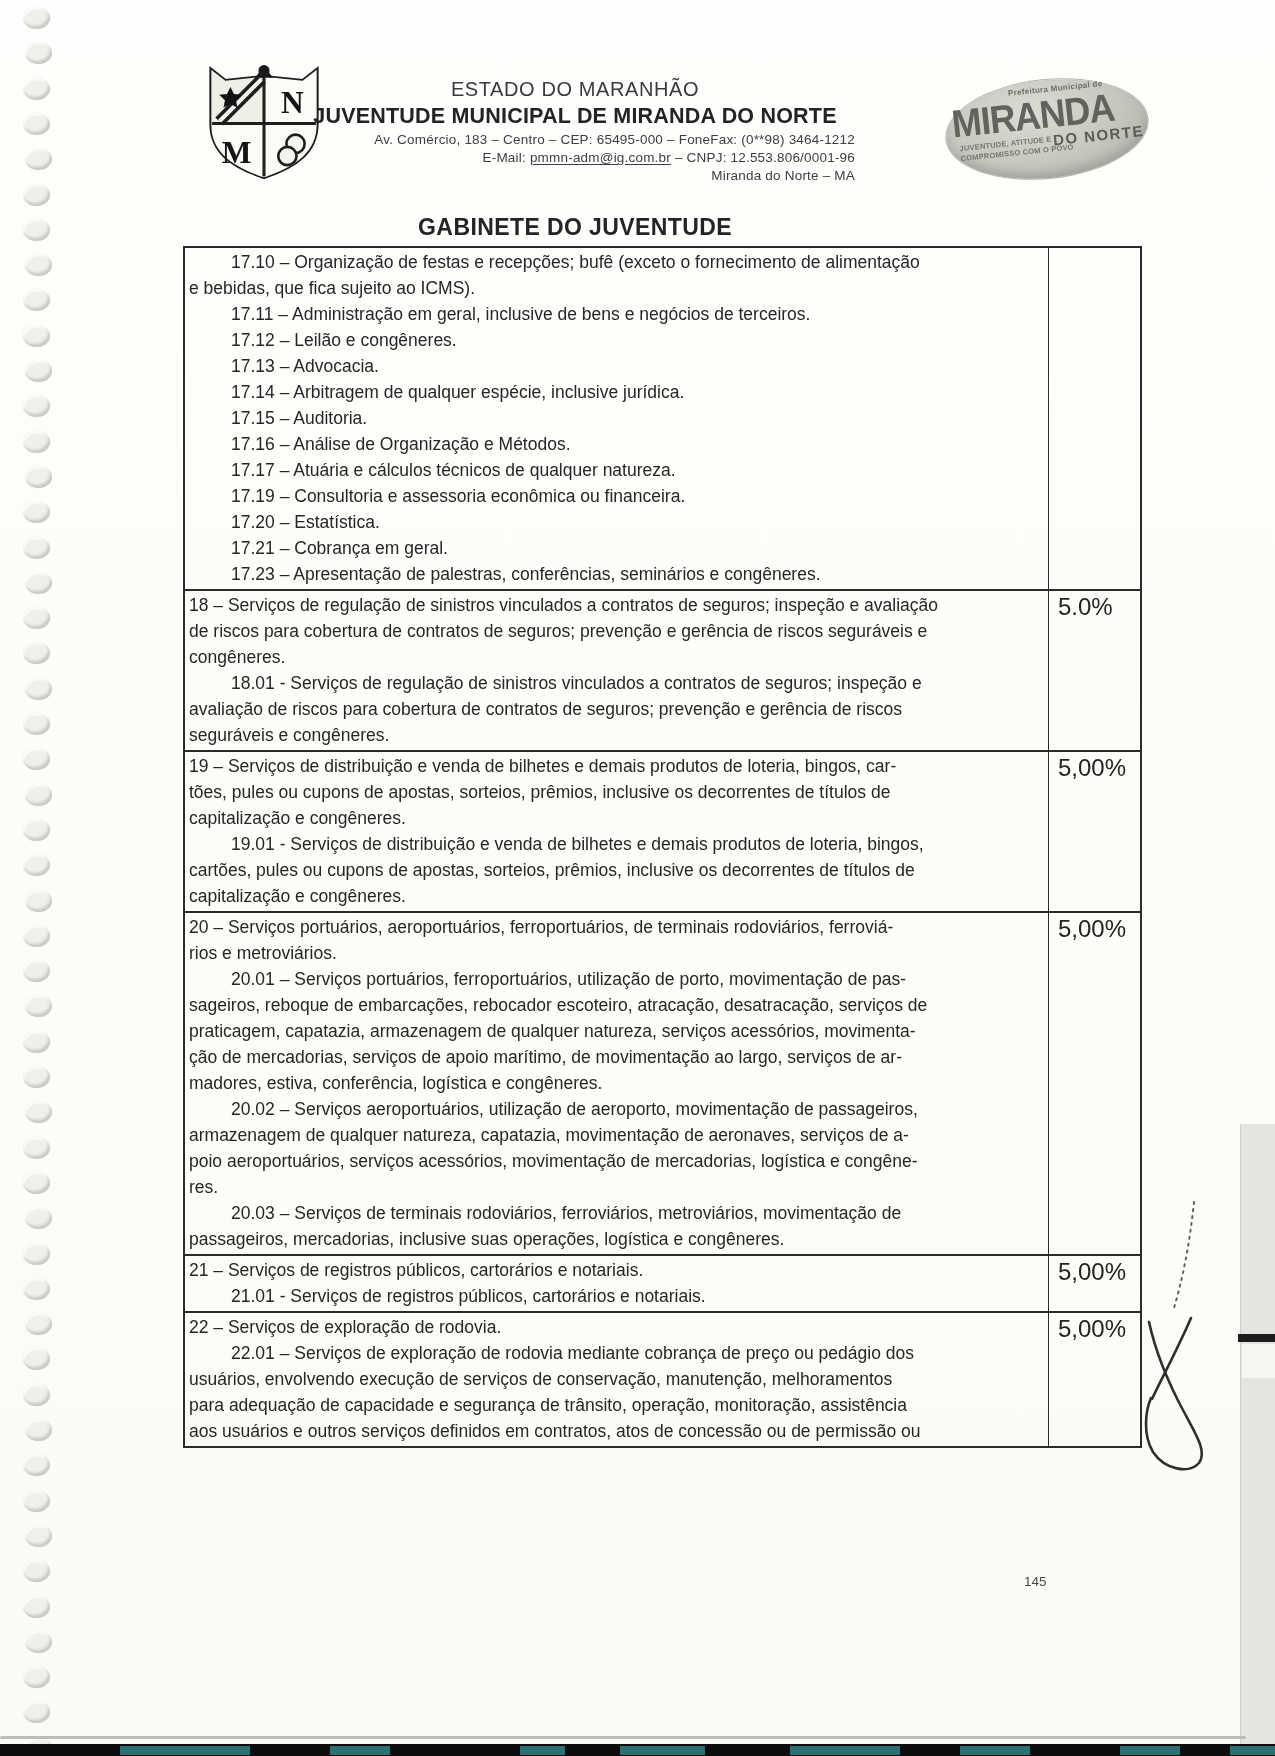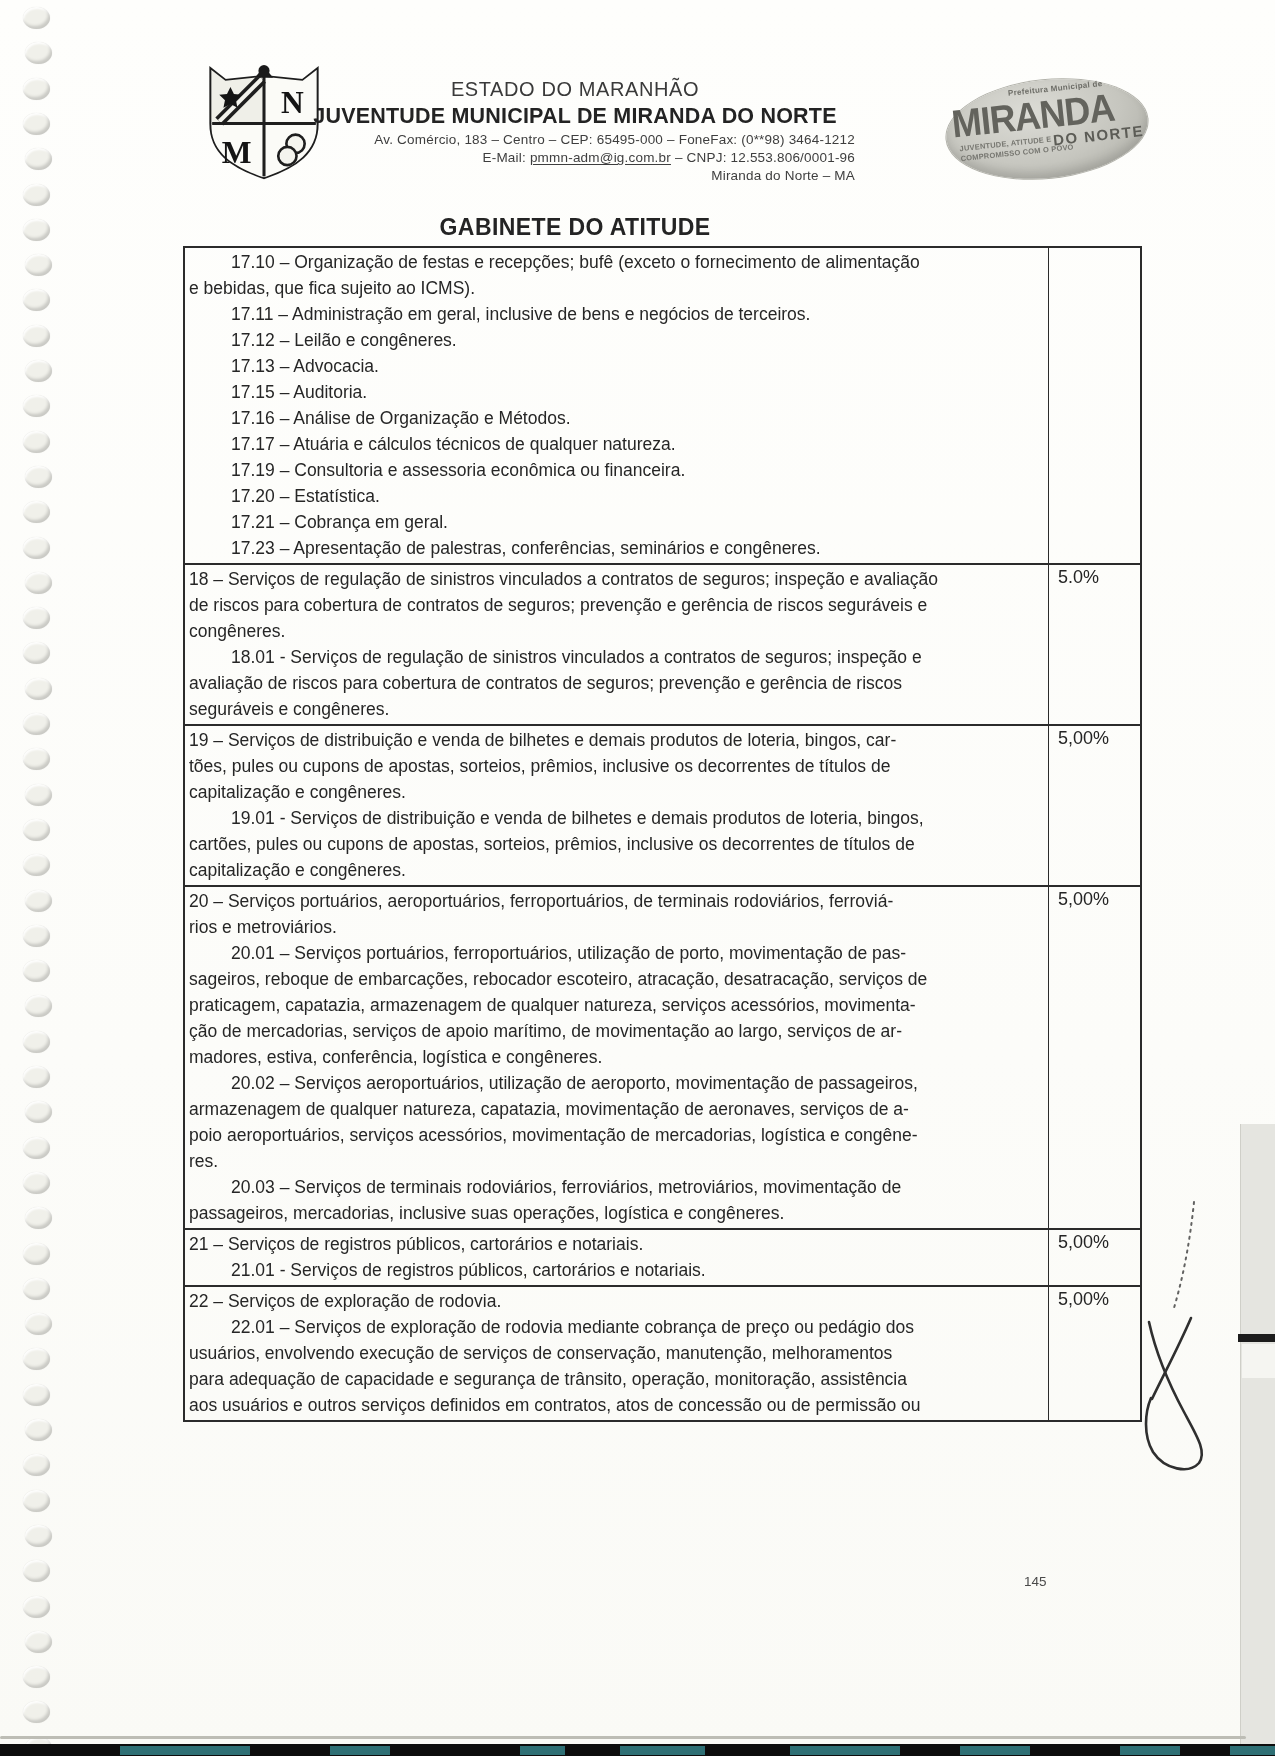--- a/index.html
+++ b/index.html
@@ -33,21 +33,21 @@
   .seal-s2{position:absolute;left:12px;top:65px;font-size:7.5px;font-weight:bold;color:#767670;white-space:nowrap;letter-spacing:.2px;}
   
   .doc-title{position:absolute;left:295px;top:214px;width:560px;text-align:center;
     font-size:23px;font-weight:bold;letter-spacing:.4px;color:#242424;}
   
   .service-table{position:absolute;left:183px;top:246px;width:959px;border:2px solid #2b2b2b;box-sizing:border-box;}
   .t-row{display:flex;border-top:2px solid #2b2b2b;}
   .t-row:first-child{border-top:none;}
   .t-desc{flex:1;padding:1px 6px 2px 4px;min-width:0;}
   .t-rate{width:92px;flex:0 0 92px;border-left:1.5px solid #2b2b2b;padding:2px 4px 2px 9px;
-    font-size:18px;color:#242424;box-sizing:border-box;}
+    font-size:24px;color:#242424;box-sizing:border-box;}
   .para{margin:0;font-size:17.5px;line-height:26px;white-space:pre-line;color:#262626;}
   .para.ind{text-indent:42px;}
   
   .footer-label{position:absolute;left:377px;top:1572px;width:520px;text-align:center;
     font-size:15.5px;letter-spacing:.5px;color:#353535;}
   .page-num{position:absolute;left:1024px;top:1574px;font-size:13.5px;color:#4a4a4a;}
   
   .sig-svg{position:absolute;left:0;top:0;width:1275px;height:1756px;pointer-events:none;}
   .scan-strip{position:absolute;left:1240px;top:1124px;width:35px;height:632px;background:#e5e5e0;border-left:1px solid #cfcfc8;}
   .scan-strip-dark{position:absolute;left:1238px;top:1334px;width:37px;height:8px;background:#1c1c1c;}
@@ -150,30 +150,31 @@
 
   <div class="seal">
     <div class="seal-oval"></div>
     <div class="seal-top">Prefeitura Municipal de</div>
     <div class="seal-name">MIRANDA</div>
     <div class="seal-sub">DO NORTE</div>
     <div class="seal-s1">JUVENTUDE, ATITUDE E</div>
     <div class="seal-s2">COMPROMISSO COM O POVO</div>
   </div>
 
-  <div class="doc-title">GABINETE DO ATITUDE</div>
+  <div class="doc-title">GABINETE DO JUVENTUDE</div>
 
   <div class="service-table">
       <div class="t-row">
         <div class="t-desc">
           <p class="para ind">17.10 – Organização de festas e recepções; bufê (exceto o fornecimento de alimentação
 e bebidas, que fica sujeito ao ICMS).</p>
           <p class="para ind">17.11 – Administração em geral, inclusive de bens e negócios de terceiros.</p>
           <p class="para ind">17.12 – Leilão e congêneres.</p>
           <p class="para ind">17.13 – Advocacia.</p>
+          <p class="para ind">17.14 – Arbitragem de qualquer espécie, inclusive jurídica.</p>
           <p class="para ind">17.15 – Auditoria.</p>
           <p class="para ind">17.16 – Análise de Organização e Métodos.</p>
           <p class="para ind">17.17 – Atuária e cálculos técnicos de qualquer natureza.</p>
           <p class="para ind">17.19 – Consultoria e assessoria econômica ou financeira.</p>
           <p class="para ind">17.20 – Estatística.</p>
           <p class="para ind">17.21 – Cobrança em geral.</p>
           <p class="para ind">17.23 – Apresentação de palestras, conferências, seminários e congêneres.</p>
         </div>
         <div class="t-rate"></div>
       </div>

